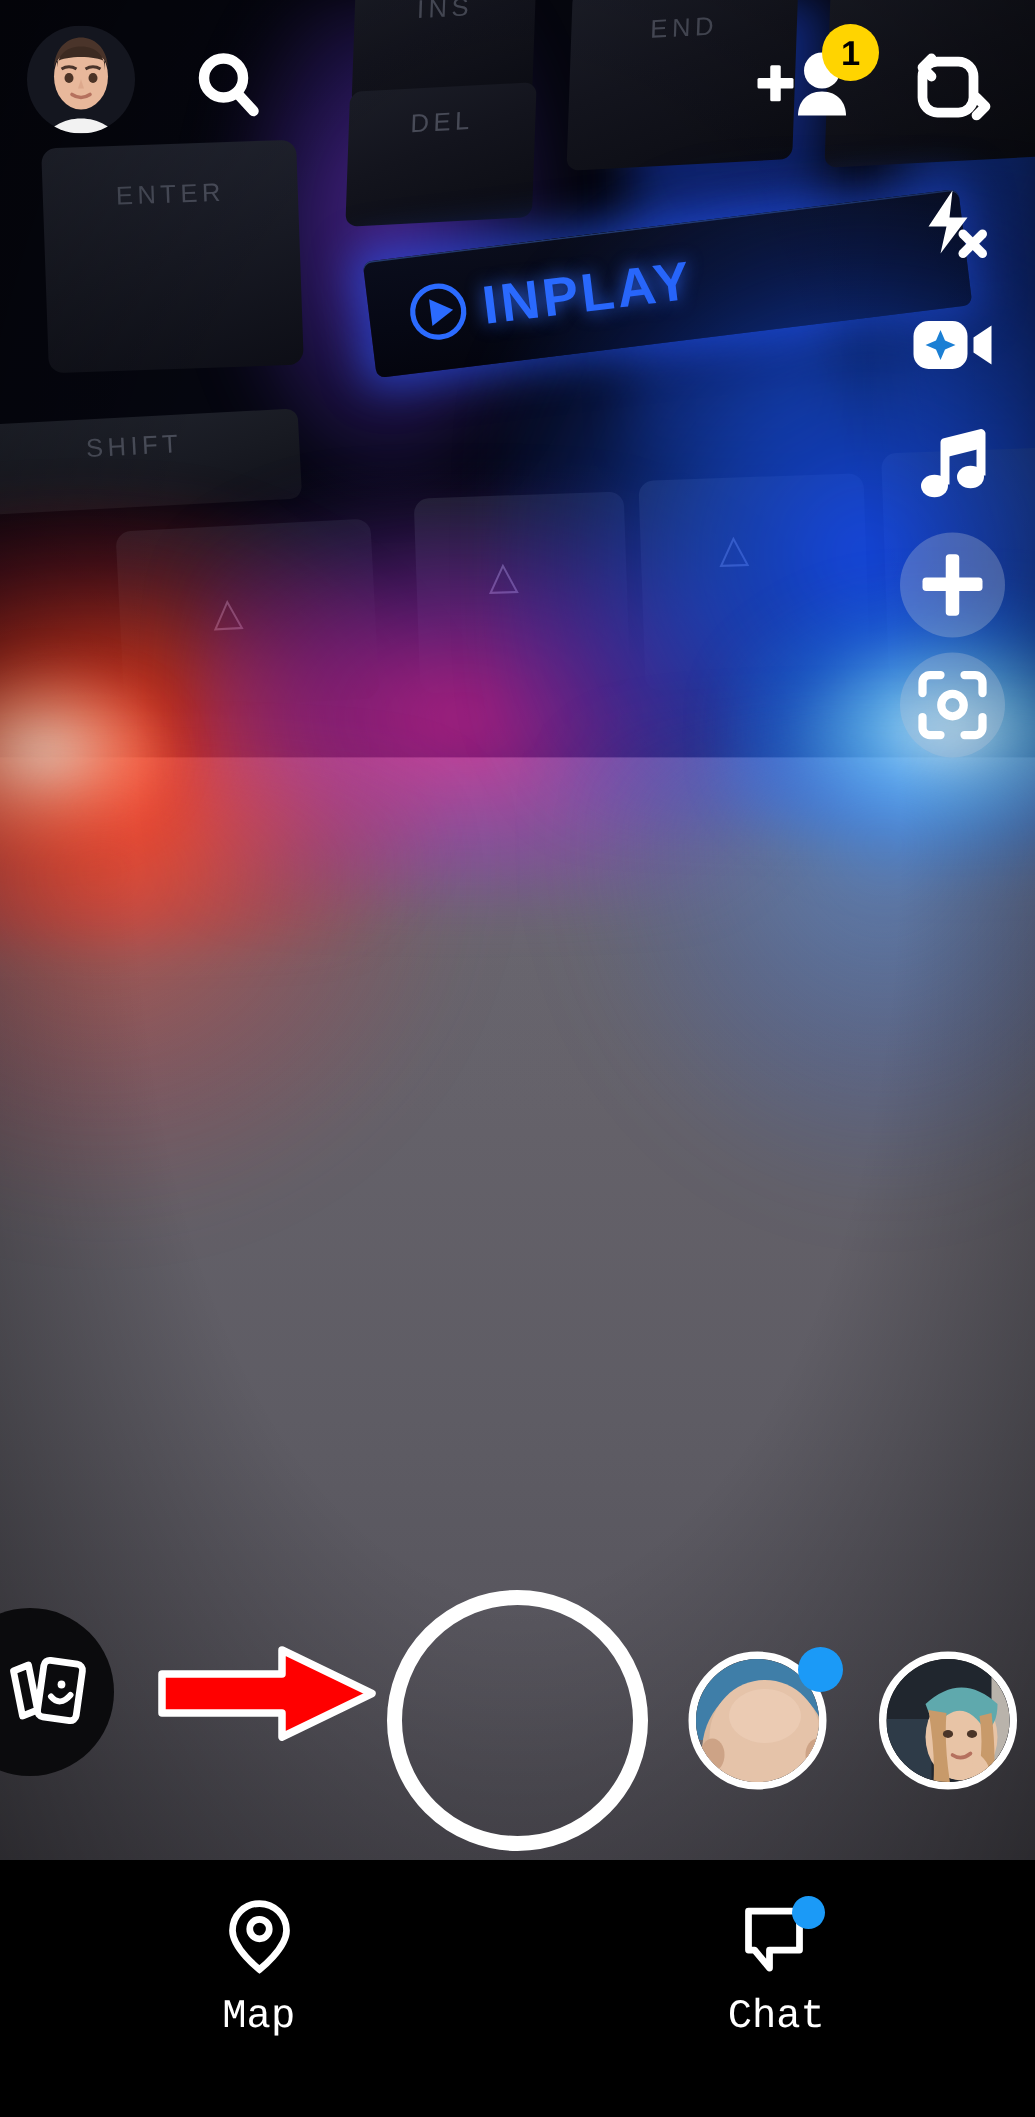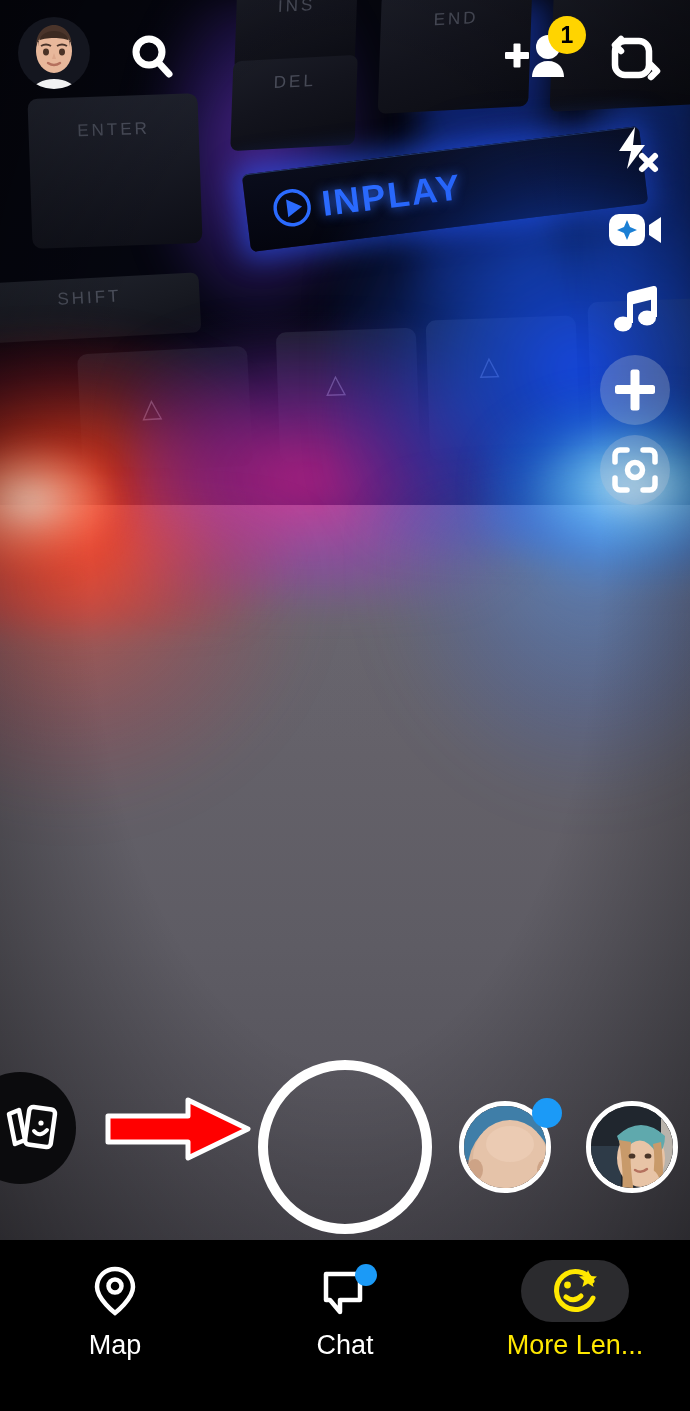--- a/index.html
+++ b/index.html
@@ -227,21 +227,21 @@
   }
   .nav-icon-wrap {
     height:62px; display:flex; align-items:center; justify-content:center;
     position:relative; width:108px;
   }
   .nav-icon-wrap.active {
     background:#2b2b2e; border-radius:31px;
   }
   .nav-label {
     color:#fff; font-size:27px;
-    font-family:Liberation Sans, sans-serif;
+    font-family:Liberation Mono, monospace;
   }
   .nav-label.accent { color:#FFE800; }
   .dot {
     position:absolute; width:22px; height:22px; border-radius:50%;
   }
   .dot-blue { background:#1b9af7; right:22px; top:4px; }
   .dot-red  { background:#FF2255; right:14px; top:2px; }
 </style>
 </head>
 <body>
@@ -456,28 +456,17 @@
     <div class="nav-item">
       <div class="nav-icon-wrap">
         <svg width="50" height="50" viewBox="0 0 50 50">
           <path d="M6 8 H40 V34 H20 L20 46 L10 34 H6 Z" fill="none" stroke="#fff" stroke-width="4.5" stroke-linejoin="round"></path>
         </svg>
         <span class="dot dot-blue"></span>
       </div>
       <span class="nav-label">Chat</span>
     </div>
 
-    <div class="nav-item">
-      <div class="nav-icon-wrap active">
-        <svg width="46" height="46" viewBox="0 0 46 46">
-          <path d="M40 13 A19 19 0 1 0 41 30" fill="none" stroke="#FFE800" stroke-width="5" stroke-linecap="round"></path>
-          <circle cx="15.5" cy="17" r="3.4" fill="#FFE800"></circle>
-          <path d="M14 29 Q22 35 29 28" fill="none" stroke="#FFE800" stroke-width="5" stroke-linecap="round"></path>
-          <path d="M36 2 L38.6 8 L45 8.6 L40 12.8 L41.6 19 L36 15.6 L30.4 19 L32 12.8 L27 8.6 L33.4 8 Z" fill="#FFE800"></path>
-        </svg>
-      </div>
-      <span class="nav-label accent">More Len...</span>
-    </div>
 
 
   </div>
 
 </div>
 
 </body></html>

